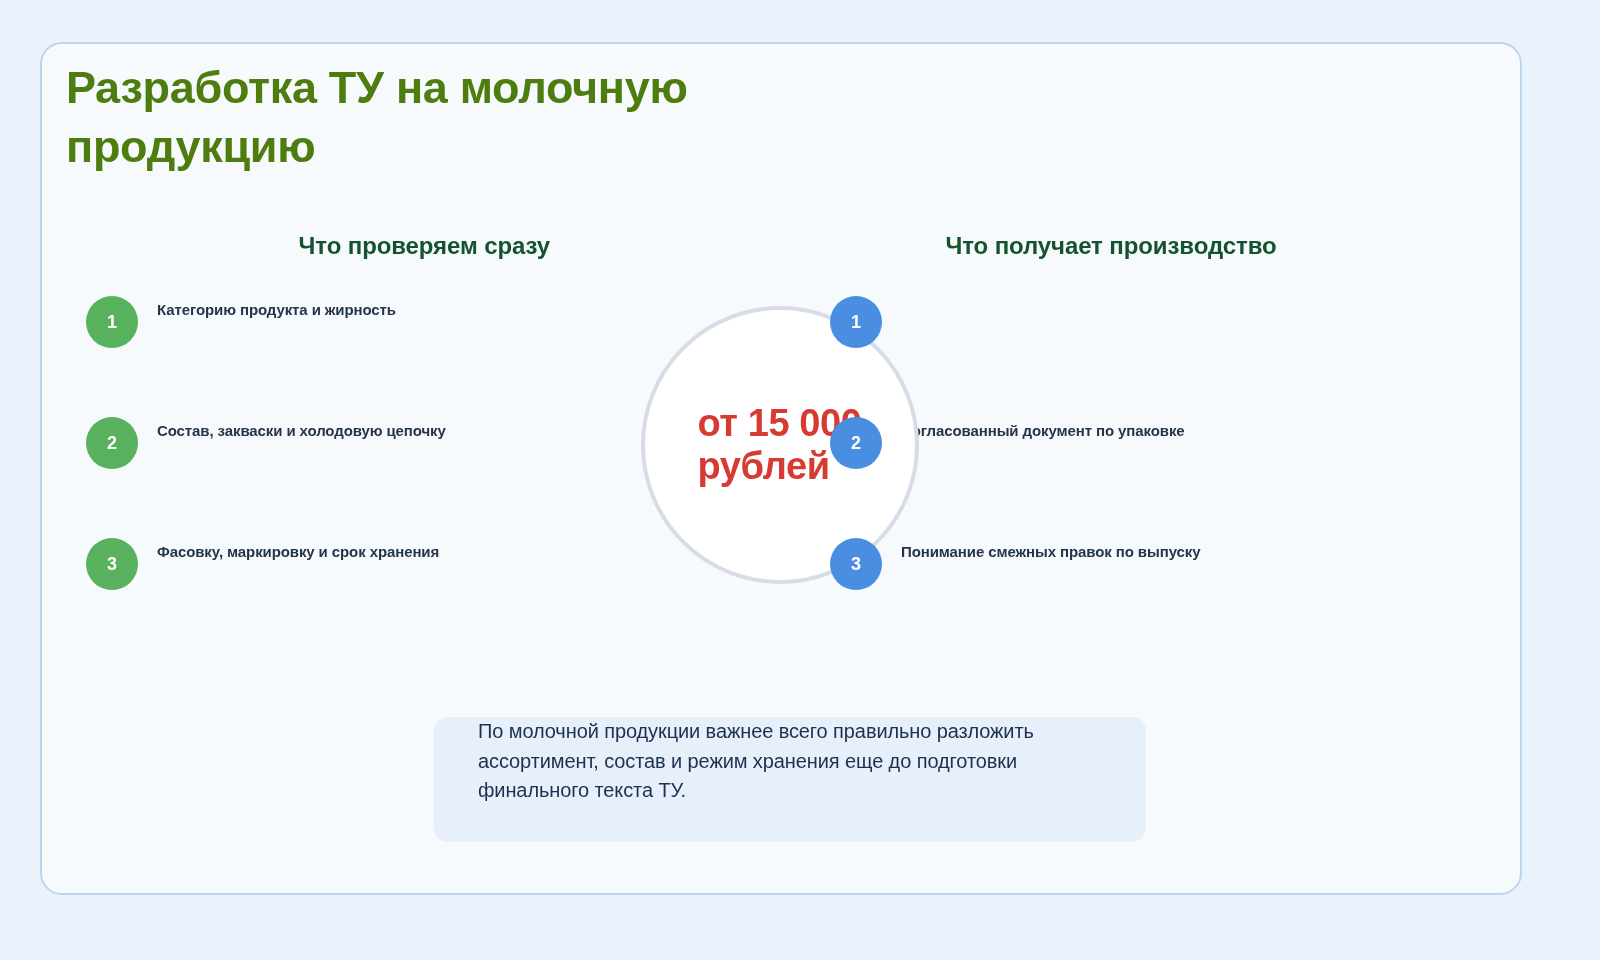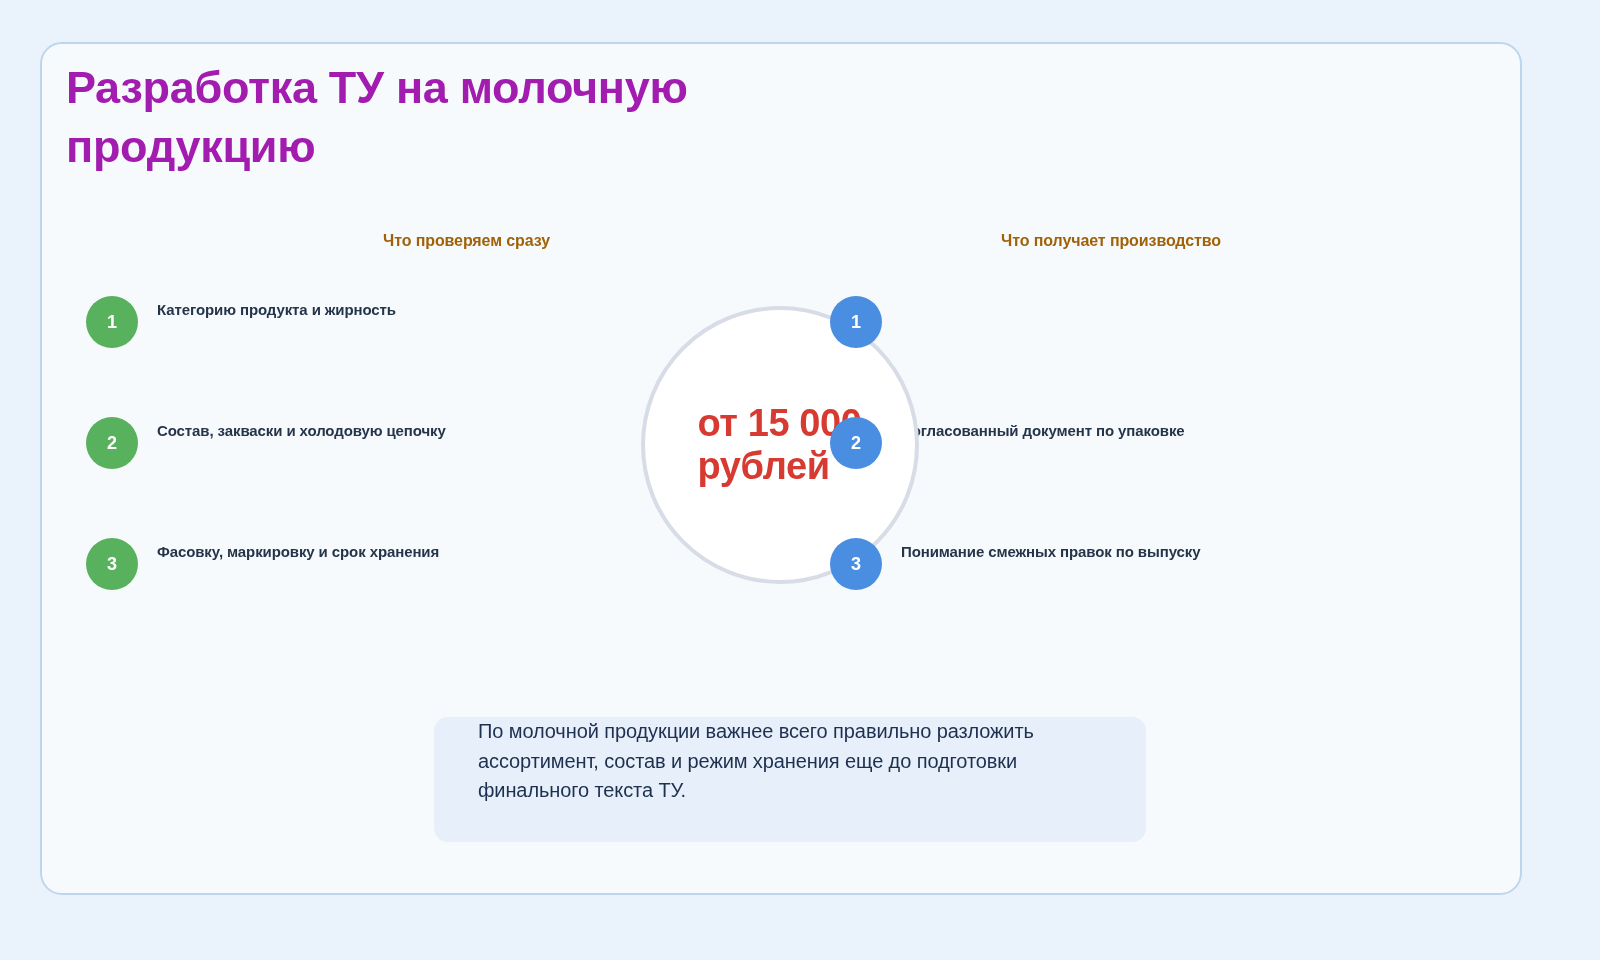--- a/index.html
+++ b/index.html
@@ -32,36 +32,36 @@
   
   .page-title {
     position: absolute;
     left: 66px;
     top: 58px;
     width: 720px;
     font-size: 45px;
     line-height: 1.32;
     font-weight: 700;
     letter-spacing: -0.3px;
-    color: #a21caf;
+    color: #4d7c0f;
   }
 
   
   .col {
     position: absolute;
     top: 232px;
     width: 520px;
   }
   .col-left  { left: 68px; }
   .col-right { left: 830px; }
 
   .col-title {
-    font-size: 16px;
-    font-weight: 700;
-    color: #a16207;
+    font-size: 24px;
+    font-weight: 700;
+    color: #14532d;
     letter-spacing: -0.1px;
     height: 36px;
   }
   .col-left .col-title  { text-align: right; padding-right: 38px; }
   .col-right .col-title { text-align: center;  padding-left: 42px; }
 
   .items { margin-top: 22px; }
 
   .item {
     display: flex;

